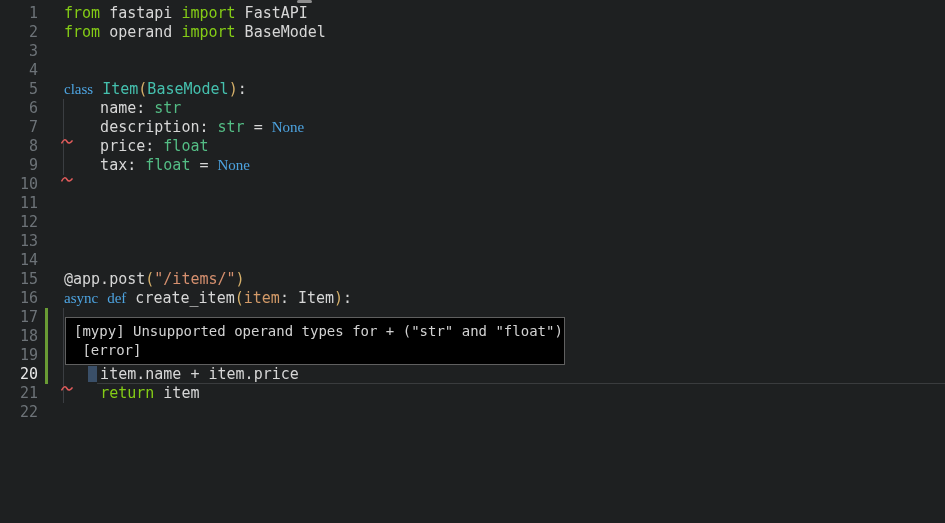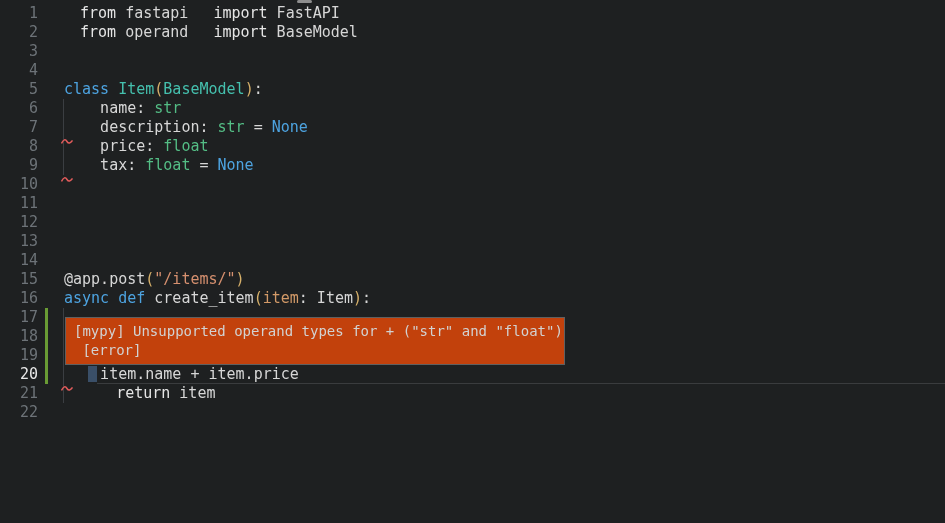--- a/index.html
+++ b/index.html
@@ -9,36 +9,36 @@
     background:#1e2021;
     font-family:"DejaVu Sans Mono","Liberation Mono",monospace;
     font-size:15px;
   }
   #rows { position:absolute; top:4px; left:0; right:0; }
   .row { display:flex; height:19px; line-height:19px; }
   .ln { flex:none; width:38px; text-align:right; color:#6d7378; user-select:none; }
   .row.current .ln { color:#e8e8e8; }
   .code { padding-left:26px; white-space:pre; color:#d7d7d7; }
   .c-pl { color:#d7d7d7; }
-  .c-kw { color:#e5e5e5;margin-left:16px; }
-  .c-bl { color:#4da3e0; }
+  .c-kw { color:#84cc16; }
+  .c-bl { color:#4da3e0;font-family:Liberation Serif, serif; }
   .c-cn { color:#45c0ae; }
   .c-bt { color:#54bd85; }
   .c-st { color:#d6906f; }
   .c-au { color:#d6b06a; }
   .c-pr { color:#d39a68; }
   #overlays div { position:absolute; }
   .guide { left:63px; width:1px; background:#3b3e42; }
   .diffbar { left:45px; width:3px; background:#699b34; }
   .squig { left:61px; width:12px; height:7px; }
   .cursor { left:88px; width:9px; height:16px; background:#3a4f68; }
   .cursorline { left:97px; right:0; height:1px; background:#3a3c3e; }
   .tooltip {
     position:absolute; left:65px; top:317px; width:500px; height:48px;
-    background:#c2410c; border:1px solid #606060; color:#d2d2d2;
+    background:#000000; border:1px solid #606060; color:#d2d2d2;
     font-size:14px; line-height:19px; padding:4px 0 0 8px; z-index:5;
   }
   .tooltip .tline { white-space:pre; }
   .artifact { position:absolute; left:297px; top:0; width:15px; height:3px;
     background:#8e8e8e; border-radius:2px; }
 </style>
 </head>
 <body>
 
 <div class="screen">

